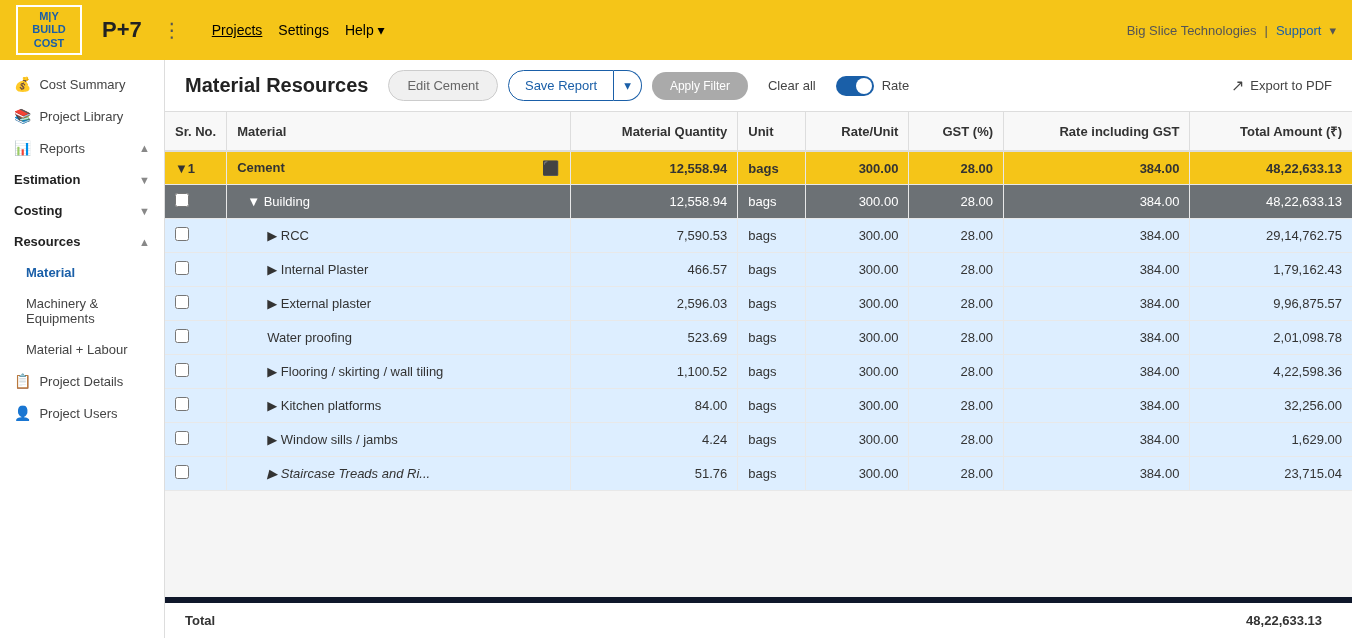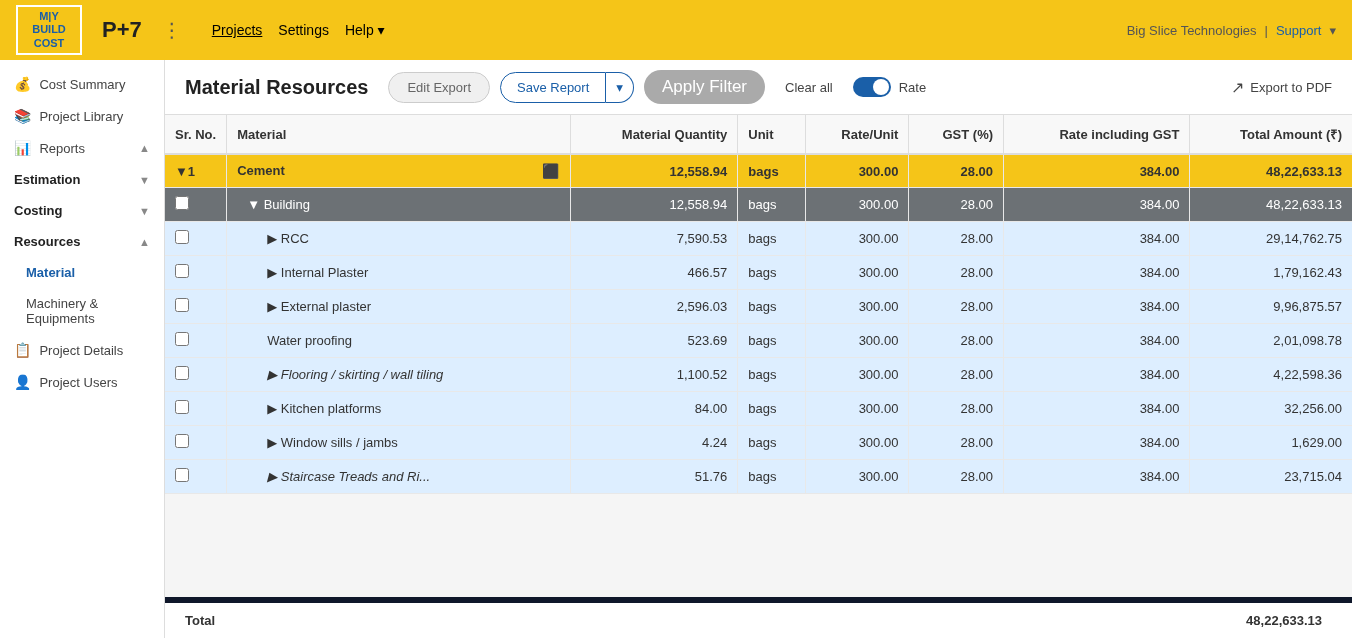--- a/index.html
+++ b/index.html
@@ -86,21 +86,21 @@
       border-radius: 20px;
       border: 1.5px solid #ccc;
       background: #f0f0f0;
       cursor: pointer;
       font-size: 13px;
       color: #666;
     }
     .btn-group { display: flex; align-items: center; }
     .btn-save { border-color: #1a5fa8; color: #1a5fa8; background: #fff; border-radius: 20px 0 0 20px; padding: 7px 16px; border: 1.5px solid #1a5fa8; cursor: pointer; font-size: 13px; }
     .btn-dropdown { border: 1.5px solid #1a5fa8; border-left: none; background: #fff; color: #1a5fa8; border-radius: 0 20px 20px 0; padding: 7px 10px; cursor: pointer; }
-    .btn-apply { background: #aaa; color: #fff; border: none; border-radius: 20px; padding: 7px 18px; cursor: pointer; font-size: 17px; }
+    .btn-apply { background: #aaa; color: #fff; border: none; border-radius: 20px; padding: 7px 18px; cursor: pointer; font-size: 12px; }
     .btn-clear { background: #fff; border: none; color: #444; font-size: 13px; cursor: pointer; padding: 7px 10px; }
     .toggle-rate { display: flex; align-items: center; gap: 8px; }
     .toggle-switch {
       width: 38px; height: 20px; background: #1a5fa8; border-radius: 10px; position: relative; cursor: pointer;
     }
     .toggle-switch::after {
       content: ''; position: absolute; width: 16px; height: 16px; background: #fff; border-radius: 50%; top: 2px; right: 2px; transition: 0.2s;
     }
     .rate-label { font-size: 13px; color: #444; }
     .btn-export { display: flex; align-items: center; gap: 6px; background: #fff; border: none; color: #444; cursor: pointer; font-size: 13px; margin-left: auto; }
@@ -205,35 +205,38 @@
     <div class="sidebar-item sidebar-section">
       <span>Resources</span>
       <span class="sidebar-arrow">▲</span>
     </div>
     <div class="sidebar-item sidebar-indent active" style="color:#1a5fa8;font-weight:600;">
       <span>Material</span>
     </div>
     <div class="sidebar-item sidebar-indent">
       <span>Machinery &amp; Equipments</span>
     </div>
+    <div class="sidebar-item sidebar-indent">
+      <span>Material + Labour</span>
+    </div>
     <div class="sidebar-item">
       <span class="icon">📋</span>
       <span>Project Details</span>
     </div>
     <div class="sidebar-item">
       <span class="icon">👤</span>
       <span>Project Users</span>
     </div>
   </div>
 
   <div class="content">
 
     <div class="toolbar">
       <h2 class="page-title">Material Resources</h2>
-      <button class="btn">Edit Export</button>
+      <button class="btn">Edit Cement</button>
       <div class="btn-group">
         <button class="btn-save">Save Report</button>
         <button class="btn-dropdown">▾</button>
       </div>
       <button class="btn-apply">Apply Filter</button>
       <button class="btn-clear">Clear all</button>
       <div class="toggle-rate">
         <div class="toggle-switch"></div>
         <span class="rate-label">Rate</span>
       </div>
@@ -313,21 +316,21 @@
     <td style="padding-left:40px;">Water proofing</td>
     <td class="numeric">523.69</td>
     <td>bags</td>
     <td class="numeric">300.00</td>
     <td class="numeric">28.00</td>
     <td class="numeric">384.00</td>
     <td class="numeric">2,01,098.78</td>
   </tr>
             <tr class="row-sub">
     <td class="checkbox-cell"><input type="checkbox" style="width: 14px; height: 14px;"></td>
-    <td style="padding-left:40px;font-style:italic;">▶ Flooring / skirting / wall tiling</td>
+    <td style="padding-left:40px;">▶ Flooring / skirting / wall tiling</td>
     <td class="numeric">1,100.52</td>
     <td>bags</td>
     <td class="numeric">300.00</td>
     <td class="numeric">28.00</td>
     <td class="numeric">384.00</td>
     <td class="numeric">4,22,598.36</td>
   </tr>
             <tr class="row-sub">
     <td class="checkbox-cell"><input type="checkbox" style="width: 14px; height: 14px;"></td>
     <td style="padding-left:40px;">▶ Kitchen platforms</td>

